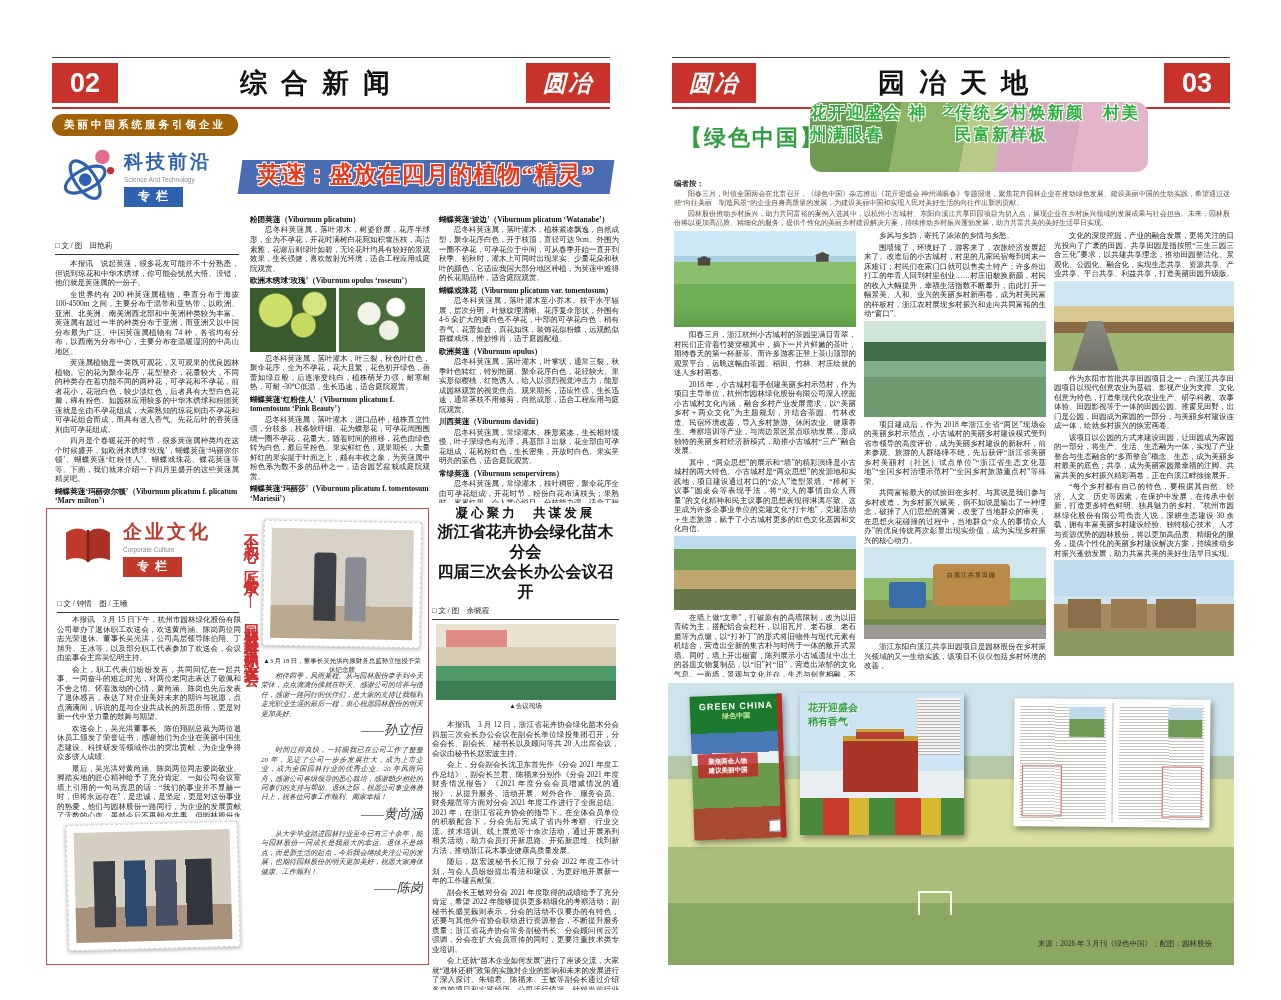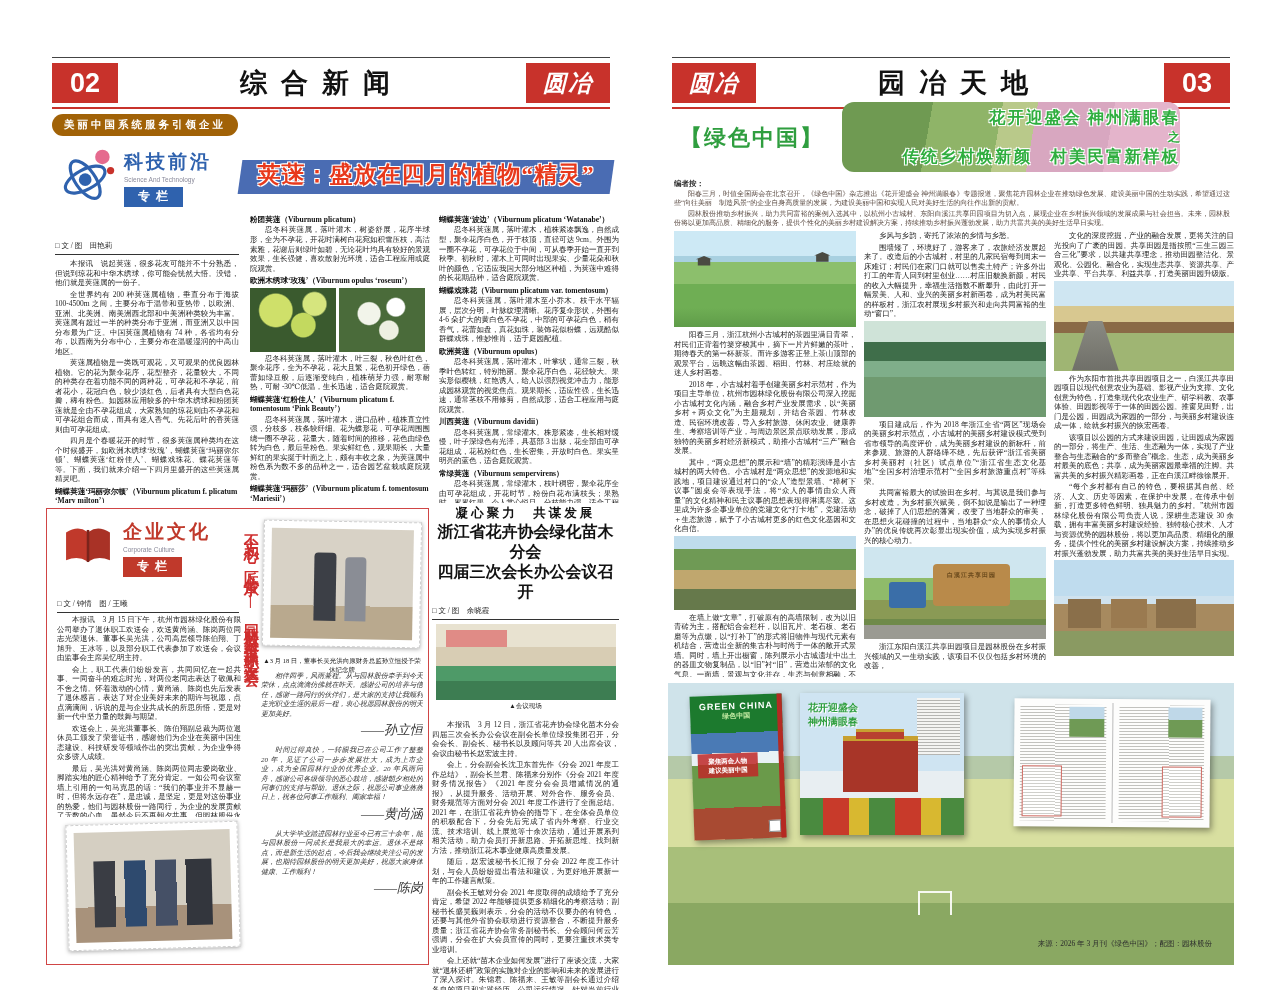--- a/index.html
+++ b/index.html
@@ -83,21 +83,21 @@
   .corpbox{position:absolute;border:1px solid #d04545;}
   .vtitle{writing-mode:vertical-rl;font:bold 15px "Liberation Serif",serif;color:#cf2e2e;letter-spacing:4px;line-height:1.1;}
 
   
   .m-t1{font:bold 12.5px "Liberation Serif",serif;text-align:center;letter-spacing:3px;color:#111;}
   .m-t2{font:bold 16px "Liberation Serif",serif;text-align:center;color:#111;line-height:1.25;}
 
   
   .serieslabel{font:bold 22px "Liberation Serif",serif;color:#2f9e3f;letter-spacing:2px;}
   .banner{border-radius:12px;overflow:hidden;background:linear-gradient(100deg,#6f9a52 0 26%,#8fb468 26% 46%,#b9c98a 46% 56%,#d8a7c0 56% 78%,#e4b4cb 78%);
-          display:flex;flex-direction:column;align-items:flex-end;justify-content:center;margin-left:32px;}
+          display:flex;align-items:flex-start;justify-content:center;}
   .bnr1,.bnr3{font:bold 16.5px "Liberation Serif",serif;color:#2fae3f;letter-spacing:2px;
           text-shadow:1px 1px 0 #fff,-1px -1px 0 #fff,1px -1px 0 #fff,-1px 1px 0 #fff;}
   .bnr2{font:bold 12px "Liberation Serif",serif;color:#2fae3f;text-shadow:1px 1px 0 #fff,-1px -1px 0 #fff;}
   .ednote-label{font-weight:bold;font-size:7.5px;color:#333;margin:0 0 1px;}
 
   
   .showcase{background:linear-gradient(180deg,#cfe3ea 0 26%,#b5c9a8 26% 34%,#d8dfa0 34% 58%,#a8bf7a 58% 78%,#8aa862 78%);position:relative;}
   .cover{position:absolute;box-shadow:2px 3px 6px rgba(0,0,0,.4);
          background:linear-gradient(180deg,#1c7a2e 0 26%,#4a7ab5 26% 40%,#e8f2f5 40% 48%,#6a9a4a 48% 78%,#a84a32 78%);}
   .cover .en{font:bold 9px "Liberation Sans",sans-serif;color:#fff;text-align:center;margin-top:6px;letter-spacing:1px;}
@@ -346,21 +346,21 @@
         <div class="cap">
           <div>聚焦两会人物</div>
           <div>建议美丽中国</div>
         </div>
         <div class="qr"></div>
         <div class="spine"></div>
       </div>
       <div class="spread1" style="left:132px;top:10px;width:164px;height:142px">
         <div class="gtitle">
           <div>花开迎盛会</div>
-          <div>神州满眼春</div>
+          <div>稍有香气</div>
         </div>
         <div class="txtcol"></div>
         <div class="gate"></div>
         <div class="beds"></div>
       </div>
       <div class="spread2" style="left:346px;top:16px;width:196px;height:128px;transform:rotate(.5deg)">
         <div class="pg">
           <div class="thumb"></div>
           <div class="rbox"></div>
         </div>

